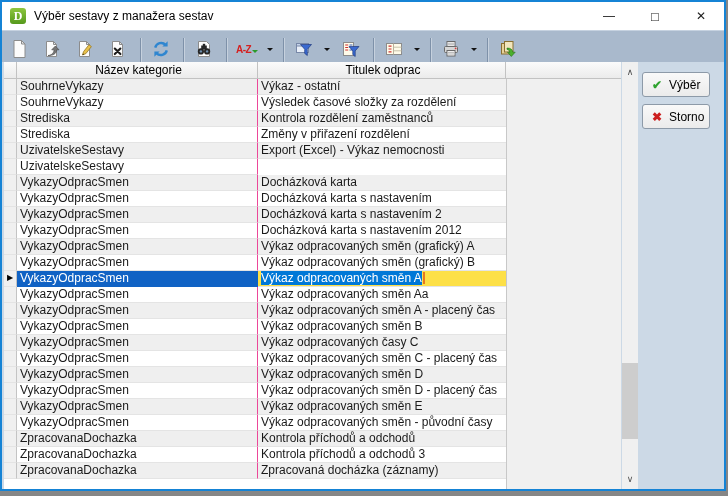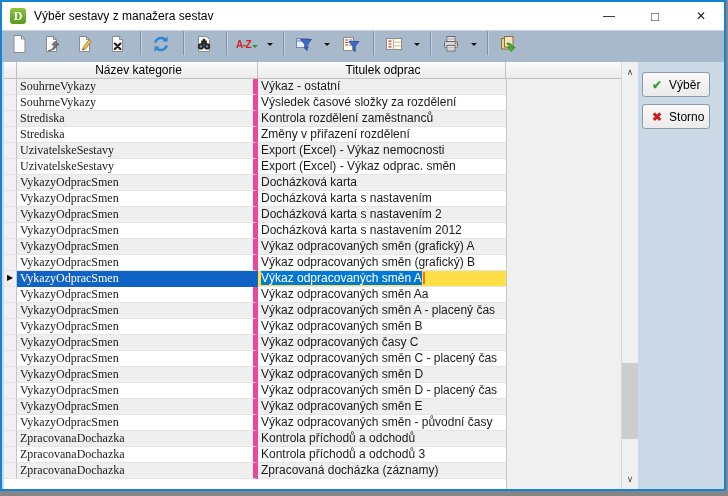--- a/index.html
+++ b/index.html
@@ -19,21 +19,21 @@
     font:bold 12px/16px "Liberation Serif",serif;text-align:center;flex:none;
   }
   .title-text{margin-left:8px;font-size:12px;color:#000;white-space:nowrap;text-align:right;}
   .caption-buttons{margin-left:auto;display:flex;height:100%;}
   .cap-btn{width:46px;height:100%;display:flex;align-items:center;justify-content:center;color:#1a1a1a;}
   .cap-min{font-size:12px;}
   .cap-max{font-size:13px;}
   .cap-close{font-size:12px;}
   
   .toolbar{
-    height:32px;background:#a9b9cc;display:flex;align-items:flex-start;
+    height:32px;background:#a9b9cc;display:flex;align-items:flex-end;
     padding-left:4px;border-top:1px solid #c6d2e0;box-sizing:border-box;
   }
   .tool-btn{width:26px;height:26px;display:flex;align-items:center;justify-content:center;flex:none;margin-right:7px;}
   .tool-btn:last-child{margin-right:0;}
   .dd-btn{width:12px;height:26px;display:flex;align-items:center;justify-content:center;flex:none;margin:0 5px 0 -3px;}
   .dd-tri{width:0;height:0;border:3.5px solid transparent;border-top-color:#111;margin-top:4px;}
   .tool-sep{width:1px;height:24px;background:#7e91a9;box-shadow:1px 0 0 #c6d1de;margin:0 7px 0 2px;flex:none;}
   .az-text{color:#d42020;font-weight:bold;font-size:10px;letter-spacing:-0.5px;}
   .az-arrow{width:0;height:0;border:3px solid transparent;border-top-color:#2a9a2a;margin:7px 0 0 1px;}
   
@@ -49,21 +49,21 @@
   .h-cat{width:241px;}
   .h-tit{width:248px;}
   .h-fill{flex:1;border-right:none;background:linear-gradient(#fbfbfb,#ebebeb);}
   .grid-body{flex:1;position:relative;background:#fff;}
   .filler-col{position:absolute;left:502px;top:0;right:0;bottom:0;background:#f0f0f0;border-left:1px solid #c8c8c8;}
   .grid-row{display:flex;height:16px;width:502px;box-sizing:border-box;position:relative;}
   .cell{box-sizing:border-box;font-size:12px;line-height:15px;color:#1a1a1a;
     white-space:nowrap;overflow:hidden;border-bottom:1px solid #e4e4e4;}
   .ind{width:13px;background:#f0f0f0;border-right:1px solid #c4c4c4;text-align:center;
     font-size:8px;line-height:14px;color:#000;padding:0;}
-  .cat{width:241px;border-right:5px solid #ec4899;padding-left:3px;font-family:Liberation Serif, serif;}
+  .cat{width:241px;border-right:1px solid #ec4899;padding-left:3px;}
   .tit{width:248px;padding-left:3px;}
   .grid-row.odd .cat,.grid-row.odd .tit{background:#efefef;}
   .grid-row.even .cat,.grid-row.even .tit{background:#ffffff;}
   .grid-row.selected .cat{background:#1062c4;color:#ffffff;border-right-color:#1062c4;border-bottom-color:#1062c4;}
   .grid-row.selected .tit{background:#fde047;}
   .sel-text{background:#0078d7;color:#ffffff;}
   .caret{display:inline-block;width:2px;height:12px;background:#e87820;vertical-align:-2px;margin-left:1px;}
   
   .scrollbar{width:16px;flex:none;background:#f0f0f0;position:relative;margin-left:1px;}
   .sb-arrow{position:absolute;left:0;width:16px;height:16px;text-align:center;
@@ -263,21 +263,20 @@
     <div class="cell tit">Změny v přiřazení rozdělení</div>
   </div>
             <div class="grid-row odd">
     <div class="cell ind"></div>
     <div class="cell cat">UzivatelskeSestavy</div>
     <div class="cell tit">Export (Excel) - Výkaz nemocnosti</div>
   </div>
             <div class="grid-row even">
     <div class="cell ind"></div>
     <div class="cell cat">UzivatelskeSestavy</div>
-    <div class="cell tit">Export (Excel) - Výkaz odprac. směn</div>
   </div>
             <div class="grid-row odd">
     <div class="cell ind"></div>
     <div class="cell cat">VykazyOdpracSmen</div>
     <div class="cell tit">Docházková karta</div>
   </div>
             <div class="grid-row even">
     <div class="cell ind"></div>
     <div class="cell cat">VykazyOdpracSmen</div>
     <div class="cell tit">Docházková karta s nastavením</div>

